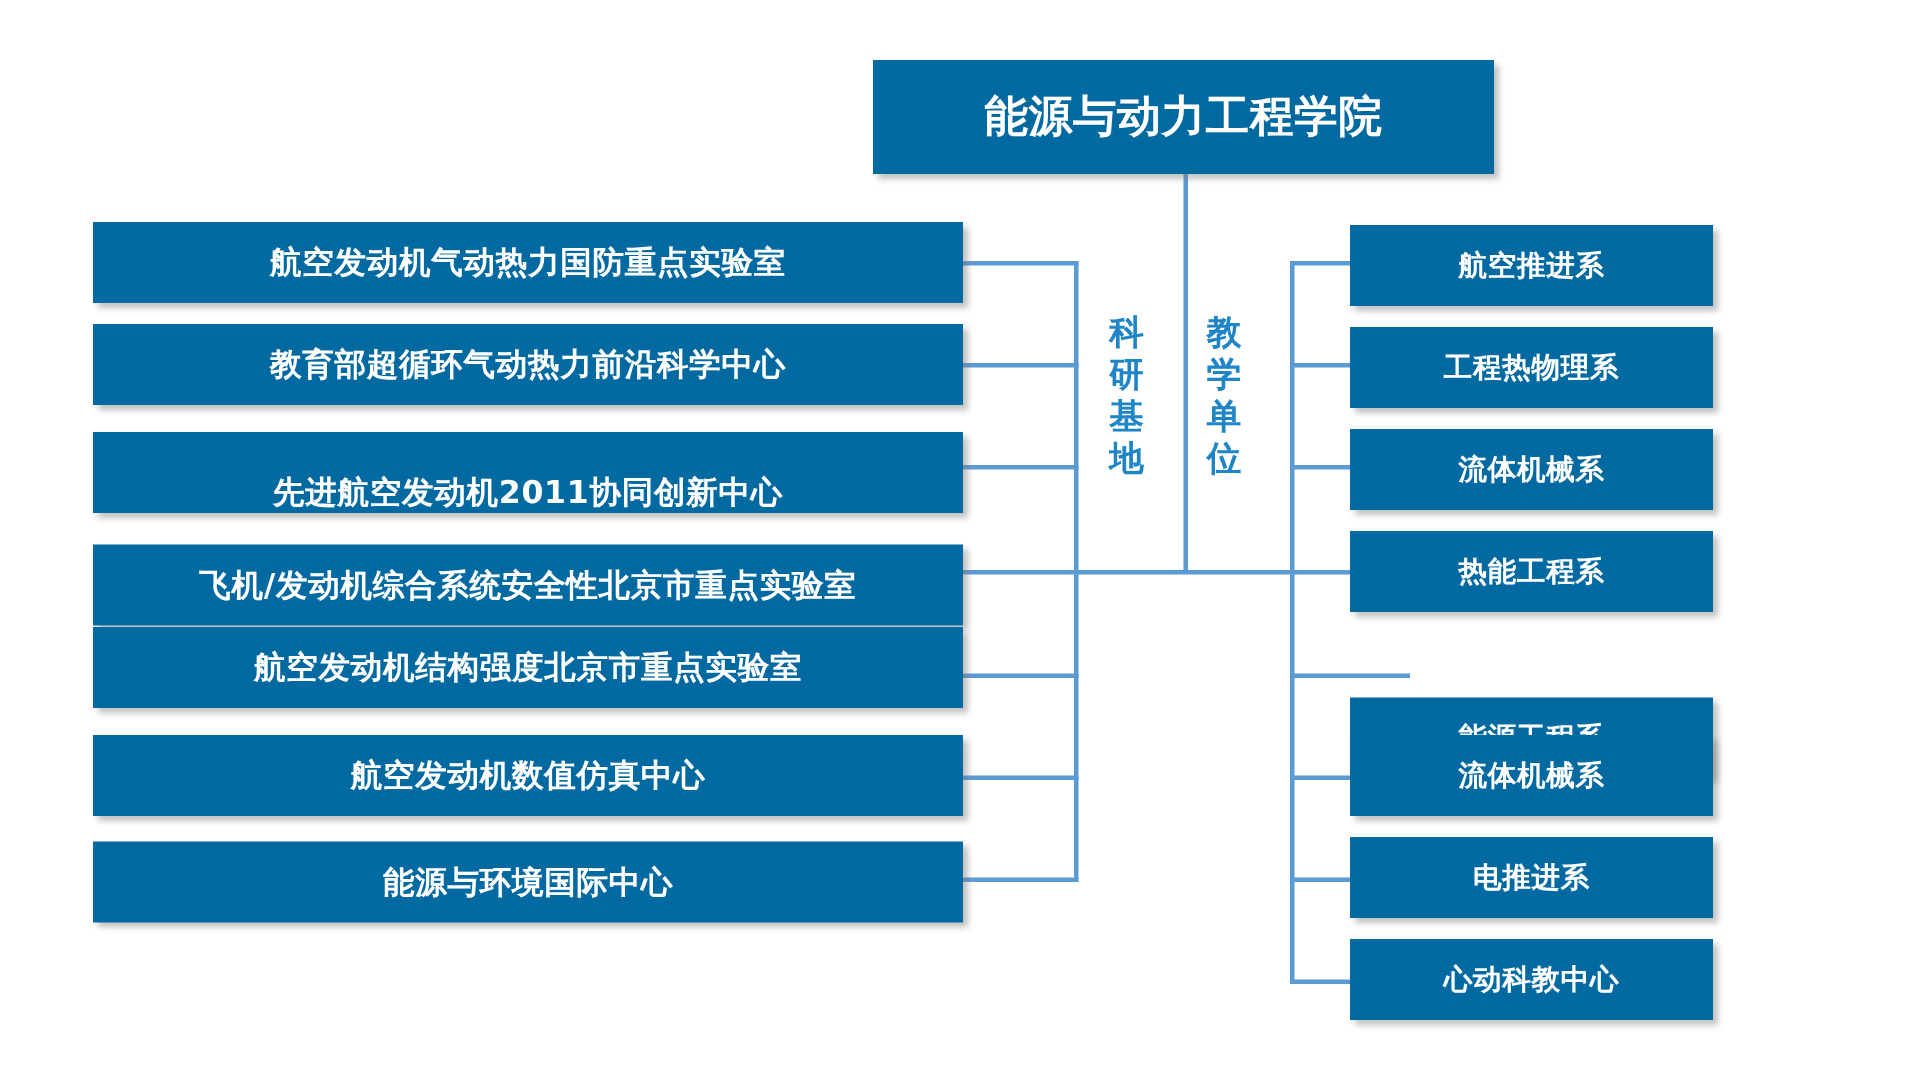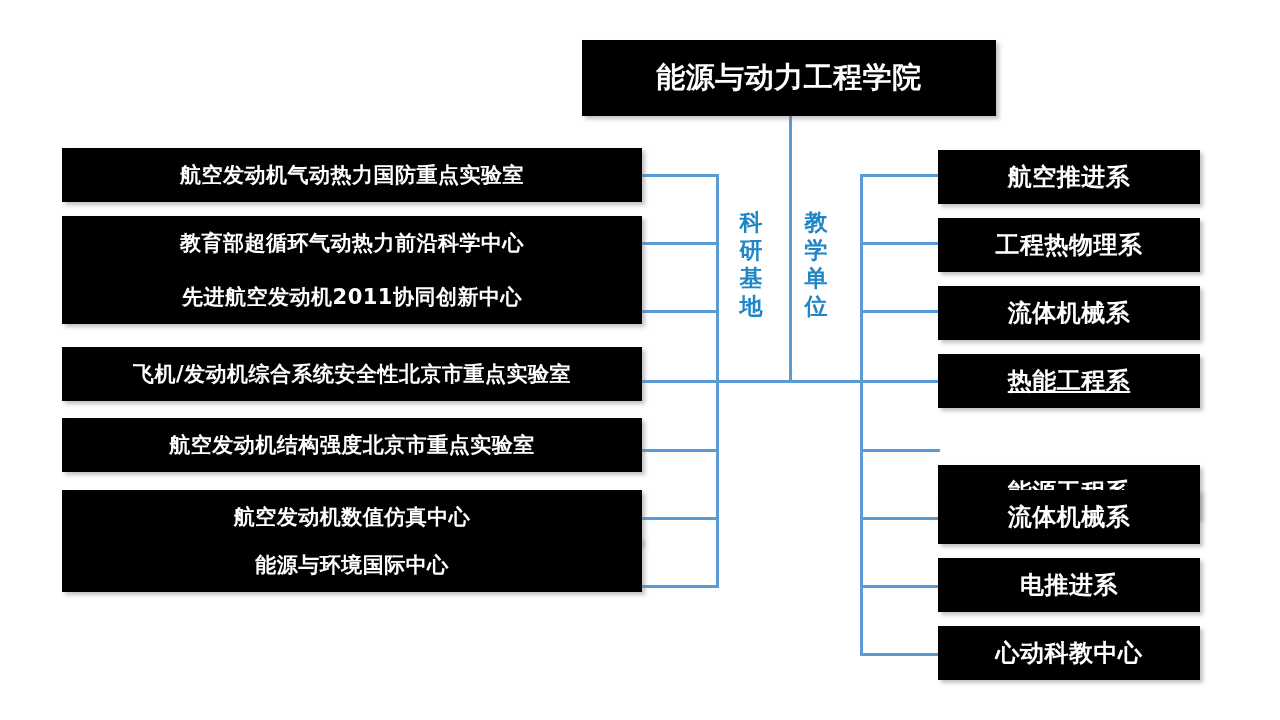--- a/index.html
+++ b/index.html
@@ -14,21 +14,21 @@
     height: 720px;
     background: #ffffff;
     overflow: hidden;
     font-family: "DejaVu Sans", "Liberation Sans", sans-serif;
   }
 
   
   .node {
     position: absolute;
     box-sizing: border-box;
-    background: #000000;
+    background: #0369a1;
     color: #ffffff;
     display: flex;
     align-items: center;
     justify-content: center;
     text-align: center;
     font-weight: bold;
     letter-spacing: 0.5px;
     box-shadow: 3px 3px 4px rgba(120,120,120,0.45);
     white-space: nowrap;
   }
@@ -44,24 +44,24 @@
 
   .node.left {
     left: 62px;
     width: 580px;
     height: 54px;
     font-size: 21px;
     z-index: 5;
   }
 
   .node.right {
-    left: 938px;
-    width: 262px;
+    left: 900px;
+    width: 242px;
     height: 54px;
-    font-size: 24px;
+    font-size: 19px;
     z-index: 5;
   }
 
   
   .line {
     position: absolute;
     background: #5B9BD5;
     z-index: 1;
   }
   .line.v { width: 3px; }
@@ -107,33 +107,33 @@
   <div class="line h" style="left:642px; top:449px; width:77px;"></div>
   <div class="line h" style="left:642px; top:517px; width:77px;"></div>
   <div class="line h" style="left:642px; top:585px; width:77px;"></div>
 
   <div class="node left" style="top:148px;">
     <span>航空发动机气动热力国防重点实验室</span>
   </div>
   <div class="node left" style="top:216px;">
     <span>教育部超循环气动热力前沿科学中心</span>
   </div>
-  <div class="node left" style="top:270px;">
+  <div class="node left" style="top:288px;align-items:flex-end;">
     <span>先进航空发动机2011协同创新中心</span>
   </div>
-  <div class="node left" style="top:347px;">
+  <div class="node left" style="top:363px;">
     <span>飞机/发动机综合系统安全性北京市重点实验室</span>
   </div>
   <div class="node left" style="top:418px;">
     <span>航空发动机结构强度北京市重点实验室</span>
   </div>
   <div class="node left" style="top:490px;align-items:center;">
     <span>航空发动机数值仿真中心</span>
   </div>
-  <div class="node left" style="top:538px;">
+  <div class="node left" style="top:561px;">
     <span>能源与环境国际中心</span>
   </div>
 
   <div class="line v" style="left:860px; top:174px; height:480px;"></div>
 
   <div class="line h" style="left:860px; top:174px; width:80px;"></div>
   <div class="line h" style="left:860px; top:242px; width:80px;"></div>
   <div class="line h" style="left:860px; top:310px; width:80px;"></div>
   <div class="line h" style="left:860px; top:380px; width:80px;"></div>
   <div class="line h" style="left:860px; top:449px; width:80px;"></div>
@@ -143,21 +143,21 @@
 
   <div class="node right" style="top:150px;">
     <span>航空推进系</span>
   </div>
   <div class="node right" style="top:218px;">
     <span>工程热物理系</span>
   </div>
   <div class="node right" style="top:286px;">
     <span>流体机械系</span>
   </div>
-  <div class="node right" style="top:354px;text-decoration:underline;">
+  <div class="node right" style="top:354px;">
     <span>热能工程系</span>
   </div>
   <div class="node right" style="top:422px;margin-top:43px;">
     <span>能源工程系</span>
   </div>
   <div class="node right" style="top:490px;">
     <span>流体机械系</span>
   </div>
   <div class="node right" style="top:626px;">
     <span>心动科教中心</span>

